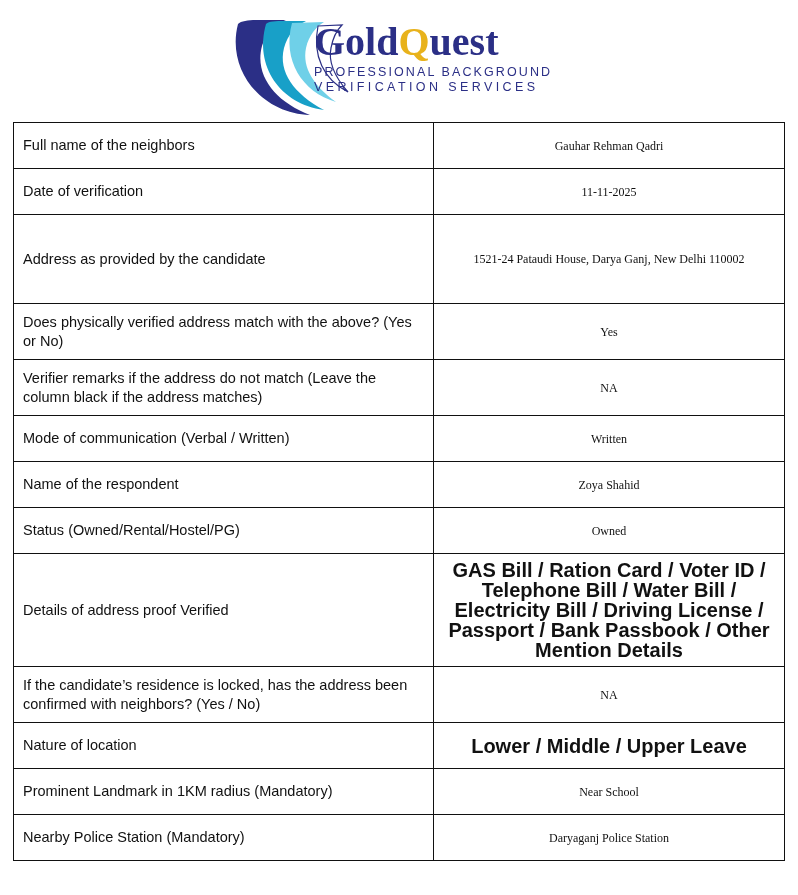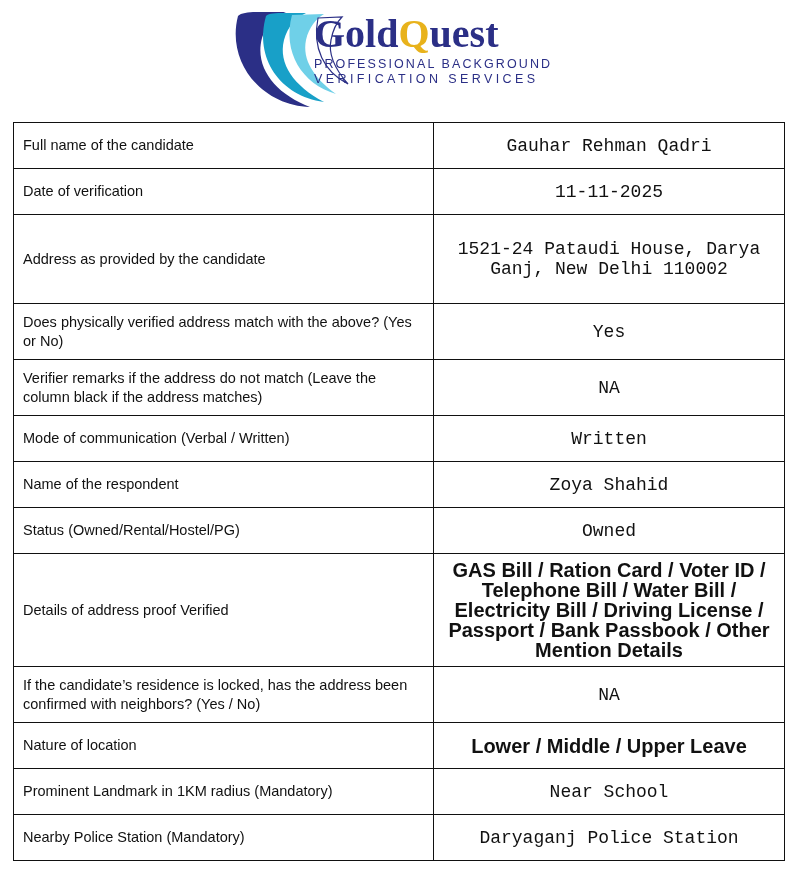--- a/index.html
+++ b/index.html
@@ -17,21 +17,21 @@
   }
 
   
   .logo-area {
     height: 122px;
     position: relative;
   }
   .logo-wrap {
     position: absolute;
     left: 232px;
-    top: 10px;
+    top: 18px;
     width: 345px;
     height: 100px;
   }
   .swoosh {
     position: absolute;
     left: 0;
     top: 0;
   }
   .logo-text {
     position: absolute;
@@ -81,22 +81,22 @@
   }
   .label-cell {
     width: 401px;
     font-family: "Liberation Sans", sans-serif;
     font-size: 14.5px;
     line-height: 19px;
     color: #111111;
     text-align: left;
   }
   .value-cell {
-    font-family: Liberation Mono, monospace;
-    font-size: 18px;
+    font-family: Liberation Serif, serif;
+    font-size: 12px;
     line-height: 20px;
     color: #111111;
     text-align: center;
   }
   .value-cell.sans {
     font-family: "Liberation Sans", sans-serif;
     font-size: 20px;
     font-weight: bold;
   }
   .row-tall td { height: 76px; }
@@ -119,21 +119,21 @@
       <div class="logo-main"><span class="logo-gold">Gold</span><span class="logo-q">Q</span><span class="logo-uest">uest</span></div>
       <div class="logo-sub1">PROFESSIONAL BACKGROUND</div>
       <div class="logo-sub2">VERIFICATION SERVICES</div>
     </div>
   </div>
 </div>
 
 <table class="doc-table">
   <tbody>
     <tr class="row-std">
-      <td class="label-cell">Full name of the candidate</td>
+      <td class="label-cell">Full name of the neighbors</td>
       <td class="value-cell">Gauhar Rehman Qadri</td>
     </tr>
     <tr class="row-std">
       <td class="label-cell">Date of verification</td>
       <td class="value-cell">11-11-2025</td>
     </tr>
     <tr class="row-tall">
       <td class="label-cell">Address as provided by the candidate</td>
       <td class="value-cell">1521-24 Pataudi House, Darya Ganj, New Delhi 110002</td>
     </tr>

